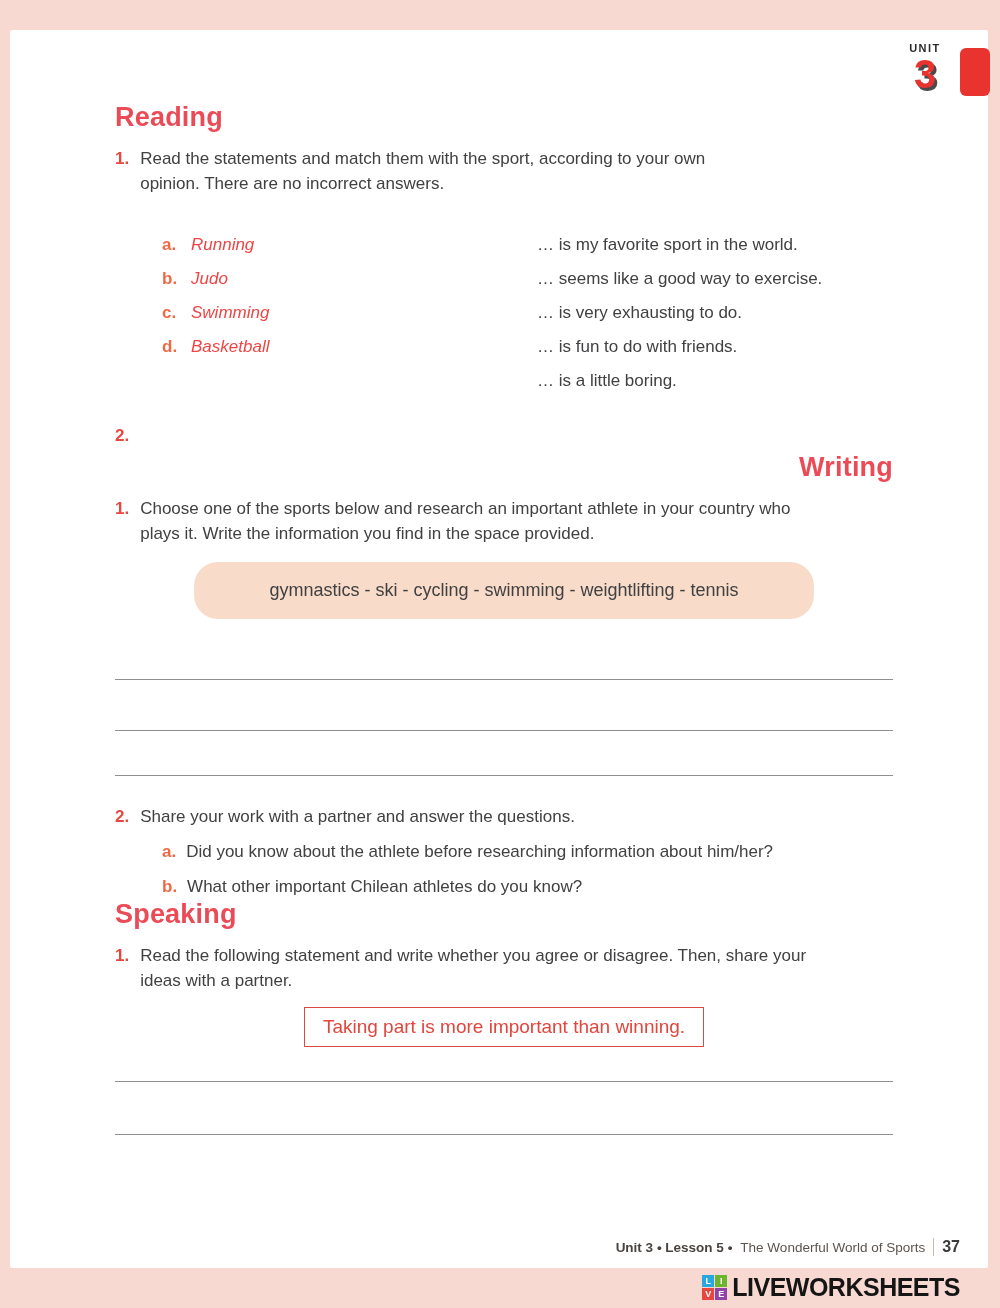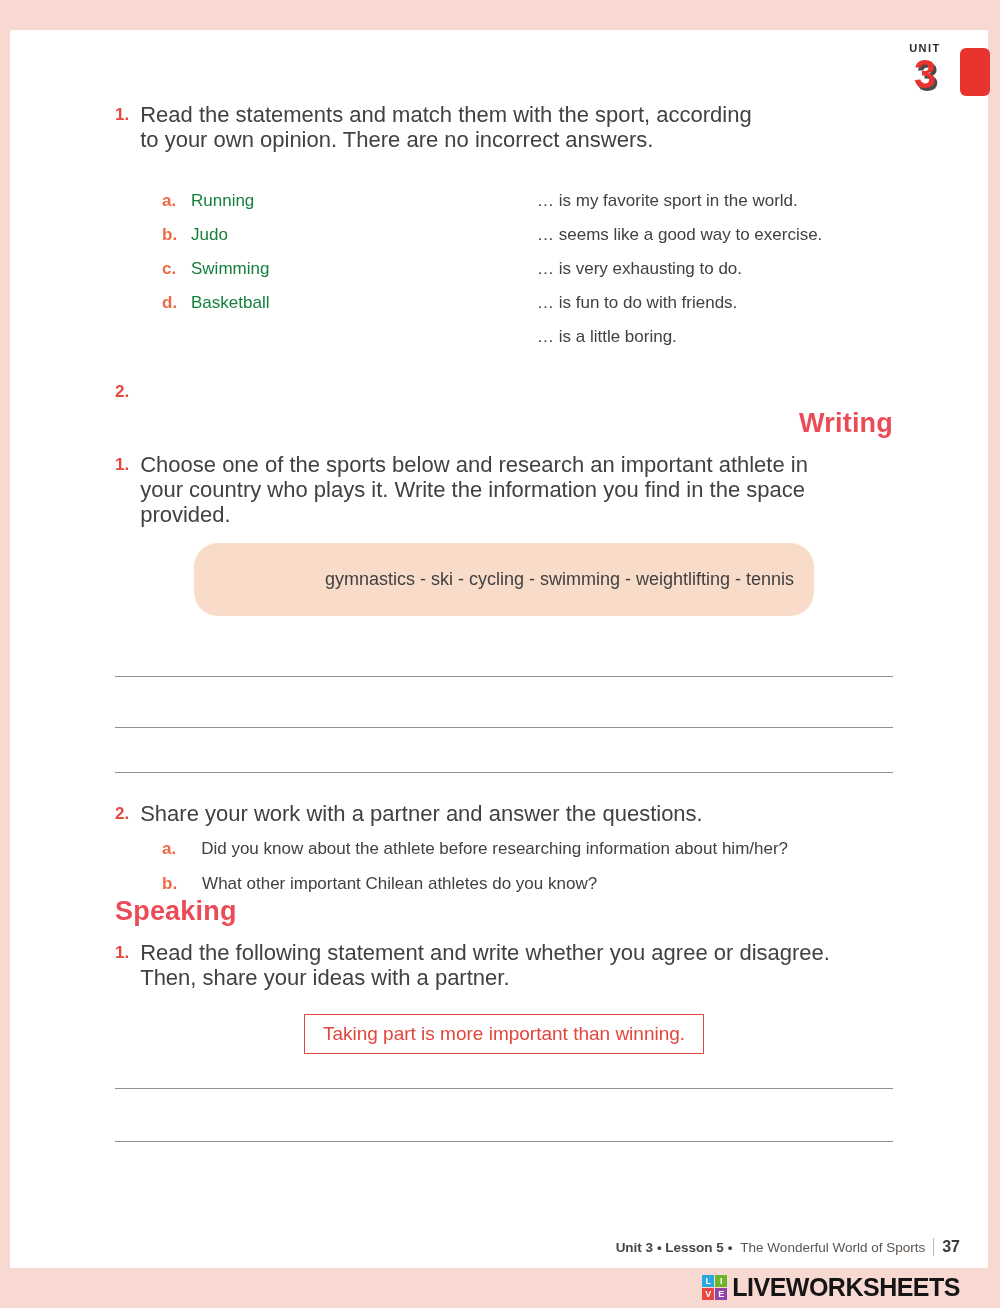--- a/index.html
+++ b/index.html
@@ -41,59 +41,59 @@
     margin:0 0 14px 0;
     font-size:27px; line-height:30px;
     font-weight:800; color:#ea4b57;
     letter-spacing:0.2px;
   }
   h2.mt { margin-top:4px;text-align:right; }
   h2.mt2 { }
 
   .exercise { display:flex; gap:11px; margin:0; }
   .ex-num { font-weight:800; color:#e8473f; font-size:17px; line-height:25px; flex:0 0 auto; }
-  .ex-text { font-size:22px; line-height:25px; color:#414042; }
+  .ex-text { font-size:17px; line-height:25px; color:#414042; }
   .w620 { max-width:620px; }
   .w650 { max-width:650px; }
   .w690 { max-width:690px; }
 
   .match { margin:36px 0 30px 47px; }
   .match-row { display:flex; margin-bottom:9px; font-size:17px; line-height:25px; }
   .match-left { display:flex; width:375px; flex:0 0 auto; }
   .match-letter { font-weight:800; color:#ee6a45; width:29px; flex:0 0 auto; }
-  .sport-label { color:#15803d; }
+  .sport-label { color:#ef4444;font-style:italic; }
   .statement-label { color:#414042; }
 
   .sports-bank {
     margin:16px auto 0 auto;
     width:620px;
     background:#f8dbc8;
     border-radius:24px;
-    padding:26px 20px;
-    text-align:right;
+    padding:18px 20px;
+    text-align:center;
     font-size:18px; color:#414042;
   }
 
   .write-line {
     height:0; border-bottom:1.5px solid #8f8f8f;
     margin-left:0; margin-right:0;
   }
   .wl1 { margin-top:60px; }
   .wl2 { margin-top:50px; }
   .wl3 { margin-top:44px; }
   .wl4 { margin-top:34px; }
   .wl5 { margin-top:52px; }
 
   .ex-after-lines { margin-top:28px; }
 
   .subq { display:flex; gap:10px; margin:10px 0 0 47px; }
   .subq-letter { font-weight:800; color:#ee6a45; font-size:17px; line-height:25px; flex:0 0 auto; }
-  .subq-text { font-size:17px; line-height:25px; max-width:600px;margin-left:15px; }
-
-  .statement-box-wrap { text-align:center; margin-top:24px; }
+  .subq-text { font-size:17px; line-height:25px; max-width:600px; }
+
+  .statement-box-wrap { text-align:center; margin-top:14px; }
   .statement-box {
     display:inline-block;
     border:1.5px solid #d94a43;
     background:#ffffff;
     color:#e2463c;
     font-size:19px; line-height:22px;
     padding:8px 18px;
   }
 
   .page-footer {
@@ -127,20 +127,21 @@
 <div class="page">
 
   <div class="unit-badge">
     <div class="unit-word">UNIT</div>
     <div class="unit-num">3</div>
   </div>
   <div class="unit-tab"></div>
 
   <div class="content">
 
+    <h2 class="section-title">Reading</h2>
 
     <div class="exercise">
       <span class="ex-num">1.</span>
       <span class="ex-text w620">Read the statements and match them with the sport, according to your own opinion. There are no incorrect answers.</span>
     </div>
 
     <div class="match">
       <div class="match-row">
         <span class="match-left">
           <span class="match-letter">a.</span>

